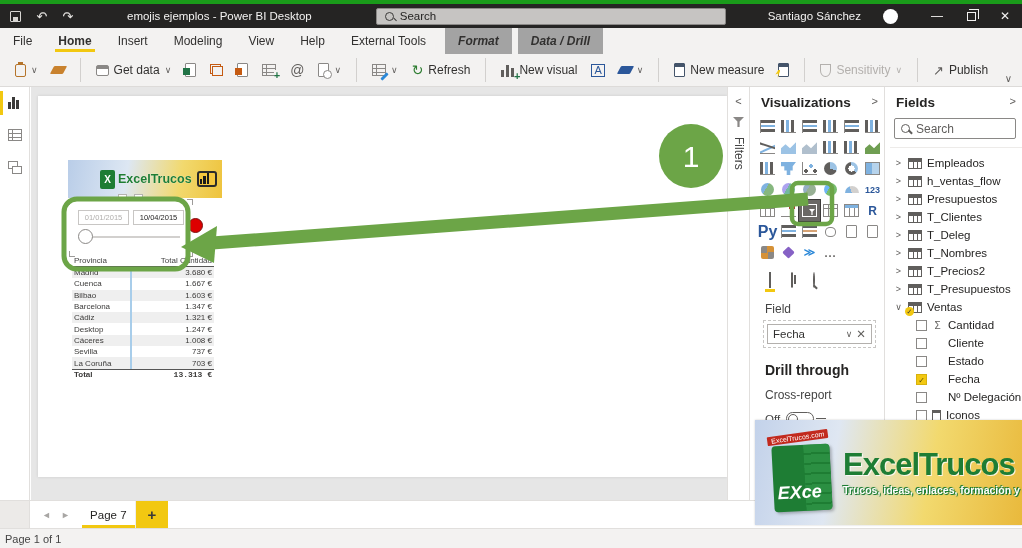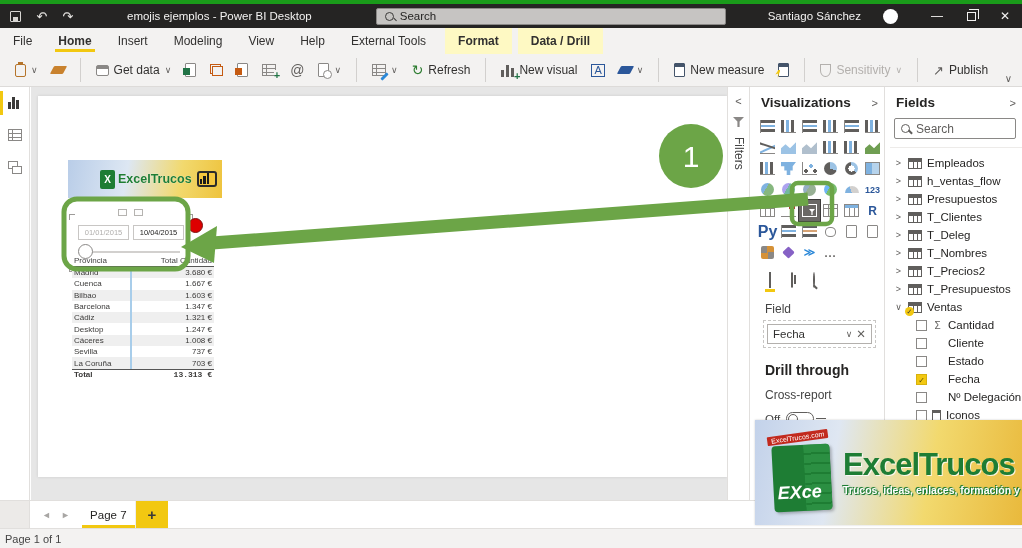--- a/index.html
+++ b/index.html
@@ -24,21 +24,21 @@
   .avatar { width:15px; height:15px; background:#fff; border-radius:50%; margin-right:22px; }
   .winbtn { width:34px; height:100%; display:flex; align-items:center; justify-content:center; font-size:12px; color:#f3f2f1; }
   .restore-ic { width:9px; height:9px; border:1.2px solid #f3f2f1; position:relative; }
   .restore-ic::before { content:""; position:absolute; left:1.5px; top:-3.5px; width:9px; height:9px; border:1.2px solid #f3f2f1; border-left:none; border-bottom:none; }
 
   
   .menubar { position:absolute; left:0; top:28px; width:100%; height:26px; background:#f3f2f1; display:flex; align-items:stretch; font-size:12px; }
   .menu-item { padding:0 13px; display:flex; align-items:center; position:relative; color:#323130; }
   .menu-item.active { font-weight:bold; }
   .menu-item.active::after { content:""; position:absolute; left:10px; right:10px; bottom:2px; height:3px; background:#f2c811; }
-  .menu-item.ctx { background:#fef9c3; margin-left:6px; font-weight:bold; }
+  .menu-item.ctx { background:#a3a3a3; margin-left:6px; font-weight:bold;font-style:italic; }
 
   
   .ribbon { position:absolute; left:0; top:54px; width:100%; height:33px; background:#f3f2f1; border-bottom:1px solid #dddbd9;
             display:flex; align-items:center; padding-left:10px; gap:4px; font-size:12px; color:#323130; }
   .rsep { width:1px; height:24px; background:#d2d0ce; margin:0 6px; }
   .rbtn { display:flex; align-items:center; gap:5px; padding:4px 5px; border-radius:2px; }
   .dd { font-size:9px; color:#605e5c; }
   .clip-ic { width:11px; height:13px; border:1.4px solid #b5742a; border-radius:2px; position:relative; }
   .clip-ic::before { content:""; position:absolute; left:2px; top:-3px; width:5px; height:3px; background:#b5742a; }
   .brush-ic { width:13px; height:8px; background:#c9822e; transform:skewX(-28deg); border-radius:1px; }
@@ -89,21 +89,21 @@
   .report { position:absolute; left:30px; top:64px; width:154px; height:250px; background:#fff; }
   .mini-logo { height:38px; background:linear-gradient(100deg,#b9cde8 0%,#dde7f3 38%,#f2d96e 72%,#eec33d 100%);
                display:flex; align-items:center; padding-left:32px; gap:3px; }
   .mini-x { width:15px; height:19px; background:#1e7d34; border-radius:2px; color:#fff; font-weight:bold; font-size:10px;
             display:flex; align-items:center; justify-content:center; }
   .mini-brand { color:#1e7d34; font-weight:bold; font-size:12.5px; text-shadow:0 0 1px #fff; }
   .mini-bars { width:20px; height:16px; border:2px solid #2b2b2b; border-radius:3px; display:flex; align-items:flex-end; gap:1px; padding:1px; margin-left:2px; background:#f5c73d; }
   .mini-bars i { display:block; width:2.5px; background:#1b1b1b; }
   .mini-bars i:nth-child(1){height:5px}.mini-bars i:nth-child(2){height:8px}.mini-bars i:nth-child(3){height:11px}
 
-  .slicer { position:absolute; left:4px; top:57px; width:118px; height:52px; background:#fff; }
+  .slicer { position:absolute; left:4px; top:42px; width:118px; height:52px; background:#fff; }
   .vh-ic { position:absolute; top:-8px; width:9px; height:7px; border:1px solid #b5b3b0; background:#fdfdfd; }
   .slicer-dates { display:flex; gap:4px; padding:8px 4px 0 6px; }
   .slicer-date { width:51px; height:15px; border:1px solid #c8c6c4; font-size:7.5px; display:flex; align-items:center; justify-content:center; background:#fff; }
   .slicer-date.start { color:#b0aeac; }
   .slicer-track { position:absolute; left:10px; right:10px; top:34px; height:2px; background:#d2d0ce; }
   .slicer-knob { position:absolute; left:6px; top:27px; width:15px; height:15px; border-radius:50%; background:#fff; border:1.5px solid #8a8886; }
   .handle { position:absolute; width:6px; height:6px; border:1.5px solid #9d9b99; background:transparent; }
   .h-tl{left:-3px;top:-3px;border-right:none;border-bottom:none} .h-tr{right:-3px;top:-3px;border-left:none;border-bottom:none}
   .h-bl{left:-3px;bottom:-3px;border-right:none;border-top:none} .h-br{right:-3px;bottom:-3px;border-left:none;border-top:none}
   .red-dot { position:absolute; left:120px; top:58px; width:15px; height:15px; border-radius:50%; background:#dd0000; border:1.5px solid #7e1010; }
@@ -120,21 +120,21 @@
 
   
   .fstrip { position:absolute; left:727px; top:0; width:23px; height:100%; background:#fff; border-left:1px solid #e1dfdd; border-right:1px solid #e1dfdd;
             display:flex; flex-direction:column; align-items:center; padding-top:8px; gap:10px; }
   .chev { color:#605e5c; font-size:11px; }
   .funnel { width:11px; height:10px; background:#8a8886; clip-path:polygon(0 0,100% 0,60% 45%,60% 100%,40% 100%,40% 45%); }
   .fstrip-label { writing-mode:vertical-rl; font-size:12px; color:#444; }
 
   
   .vizpane { position:absolute; left:751px; top:0; width:134px; height:100%; background:#fff; border-right:1px solid #e1dfdd; padding:8px 0 0 4px; }
-  .pane-title { display:flex; align-items:center; font-size:13.5px; font-weight:bold; color:#252423; padding:0 6px 6px 6px; }
+  .pane-title { display:flex; align-items:flex-start; font-size:13.5px; font-weight:bold; color:#252423; padding:0 6px 6px 6px; }
   .pane-title .chev { margin-left:auto; font-weight:normal; }
   .vgrid { display:grid; grid-template-columns:repeat(6,21px); grid-auto-rows:21px; padding-left:2px; }
   .vgi { display:flex; align-items:center; justify-content:center; }
   .gi { width:15px; height:13px; }
   .i-cols { background:repeating-linear-gradient(90deg,#605e5c 0 3px,transparent 3px 5px,#7fb2e0 5px 8px,transparent 8px 10px); border-bottom:1px solid #8a8886; }
   .i-rows { background:repeating-linear-gradient(180deg,#605e5c 0 2.6px,transparent 2.6px 4.6px,#7fb2e0 4.6px 7.2px,transparent 7.2px 9.2px); border-left:1px solid #8a8886; }
   .i-line { position:relative; border-bottom:1px solid #8a8886; overflow:hidden; }
   .i-line::before { content:""; position:absolute; left:-2px; top:7px; width:20px; height:1.6px; background:#7fb2e0; transform:rotate(-24deg); }
   .i-line::after  { content:""; position:absolute; left:-2px; top:4px; width:20px; height:1.6px; background:#605e5c; transform:rotate(18deg); }
   .i-area { clip-path:polygon(0 100%,0 55%,30% 25%,60% 55%,100% 10%,100% 100%); background:#9cc3e5; }

